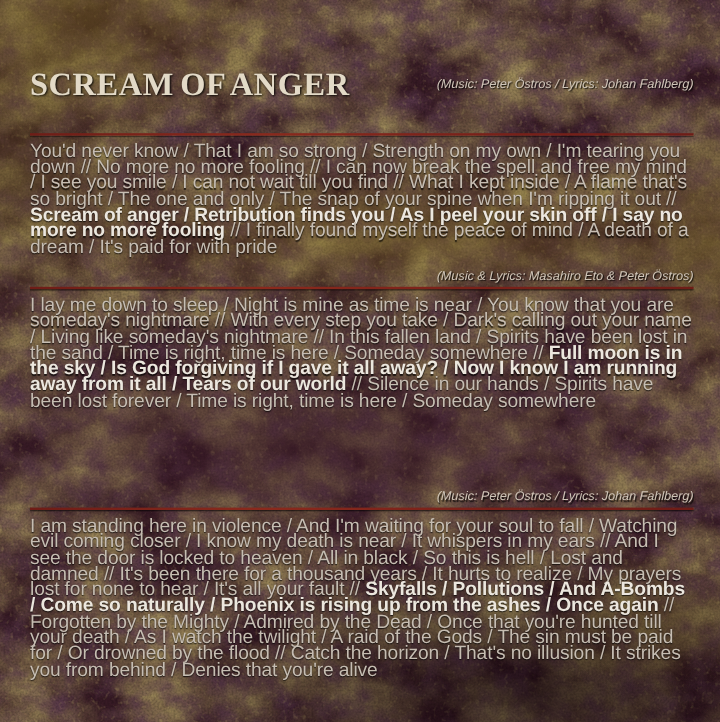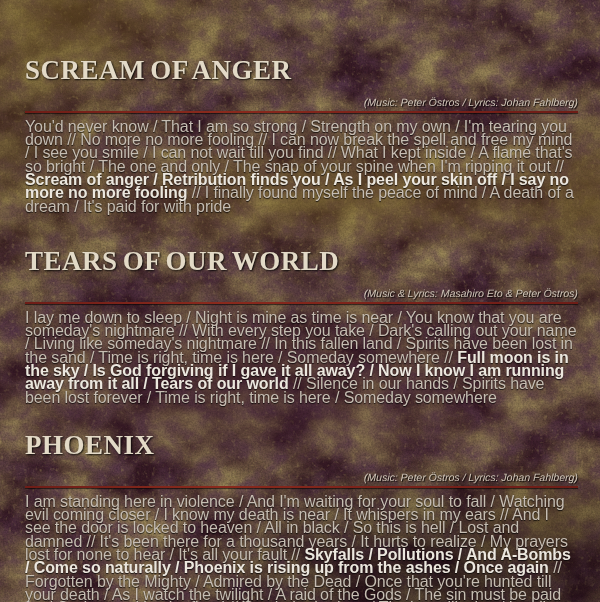--- a/index.html
+++ b/index.html
@@ -45,21 +45,21 @@
   .section {
     position: absolute;
     left: 25px;
     width: 553px;
   }
   .section:nth-child(1) { top: 33px;  }
   .section:nth-child(2) { top: 224px; }
   .section:nth-child(3) { top: 408px; }
   .title-row {
     display: flex;
-    align-items: flex-end;
+    align-items: center;
   }
   .song-title {
     font-family: "Liberation Serif", serif;
     font-weight: bold;
     font-size: 27px;
     line-height: 30px;
     letter-spacing: 0.5px;
     word-spacing: -2px;
     color: var(--title-text, #e3dac7);
     text-shadow: 1px 1px 2px rgba(0,0,0,0.85);
@@ -134,30 +134,28 @@
       <div class="title-row">
         <h2 class="song-title">SCREAM OF ANGER</h2>
         <span class="song-credit">(Music: Peter Östros / Lyrics: Johan Fahlberg)</span>
       </div>
       <div class="title-divider"></div>
       <p class="lyrics-paragraph"><span class="seg">You'd never know / That I am so strong / Strength on my own / I'm tearing you down // No more no more fooling // I can now break the spell and free my mind / I see you smile / I can not wait till you find // What I kept inside / A flame that's so bright / The one and only / The snap of your spine when I'm ripping it out // </span><span class="seg bold">Scream of anger / Retribution finds you / As I peel your skin off / I say no more no more fooling</span><span class="seg"> // I finally found myself the peace of mind / A death of a dream / It's paid for with pride</span></p>
     </section>
 
     <section class="section">
       <div class="title-row">
-        <h2 class="song-title">TEARS OF OUR WORLD</h2>
         <span class="song-credit">(Music &amp; Lyrics: Masahiro Eto &amp; Peter Östros)</span>
       </div>
       <div class="title-divider"></div>
       <p class="lyrics-paragraph"><span class="seg">I lay me down to sleep / Night is mine as time is near / You know that you are someday's nightmare // With every step you take / Dark's calling out your name / Living like someday's nightmare // In this fallen land / Spirits have been lost in the sand / Time is right, time is here / Someday somewhere // </span><span class="seg bold">Full moon is in the sky / Is God forgiving if I gave it all away? / Now I know I am running away from it all / Tears of our world</span><span class="seg"> // Silence in our hands / Spirits have been lost forever / Time is right, time is here / Someday somewhere</span></p>
     </section>
 
     <section class="section">
       <div class="title-row">
-        <h2 class="song-title">PHOENIX</h2>
         <span class="song-credit">(Music: Peter Östros / Lyrics: Johan Fahlberg)</span>
       </div>
       <div class="title-divider"></div>
       <p class="lyrics-paragraph"><span class="seg">I am standing here in violence / And I'm waiting for your soul to fall / Watching evil coming closer / I know my death is near / It whispers in my ears // And I see the door is locked to heaven / All in black / So this is hell / Lost and damned // It's been there for a thousand years / It hurts to realize / My prayers lost for none to hear / It's all your fault // </span><span class="seg bold">Skyfalls / Pollutions / And A-Bombs / Come so naturally / Phoenix is rising up from the ashes / Once again</span><span class="seg"> // Forgotten by the Mighty / Admired by the Dead / Once that you're hunted till your death / As I watch the twilight / A raid of the Gods / The sin must be paid for / Or drowned by the flood // Catch the horizon / That's no illusion / It strikes you from behind / Denies that you're alive</span></p>
     </section>
   </div>
 
 </div>
 
 </body></html>

